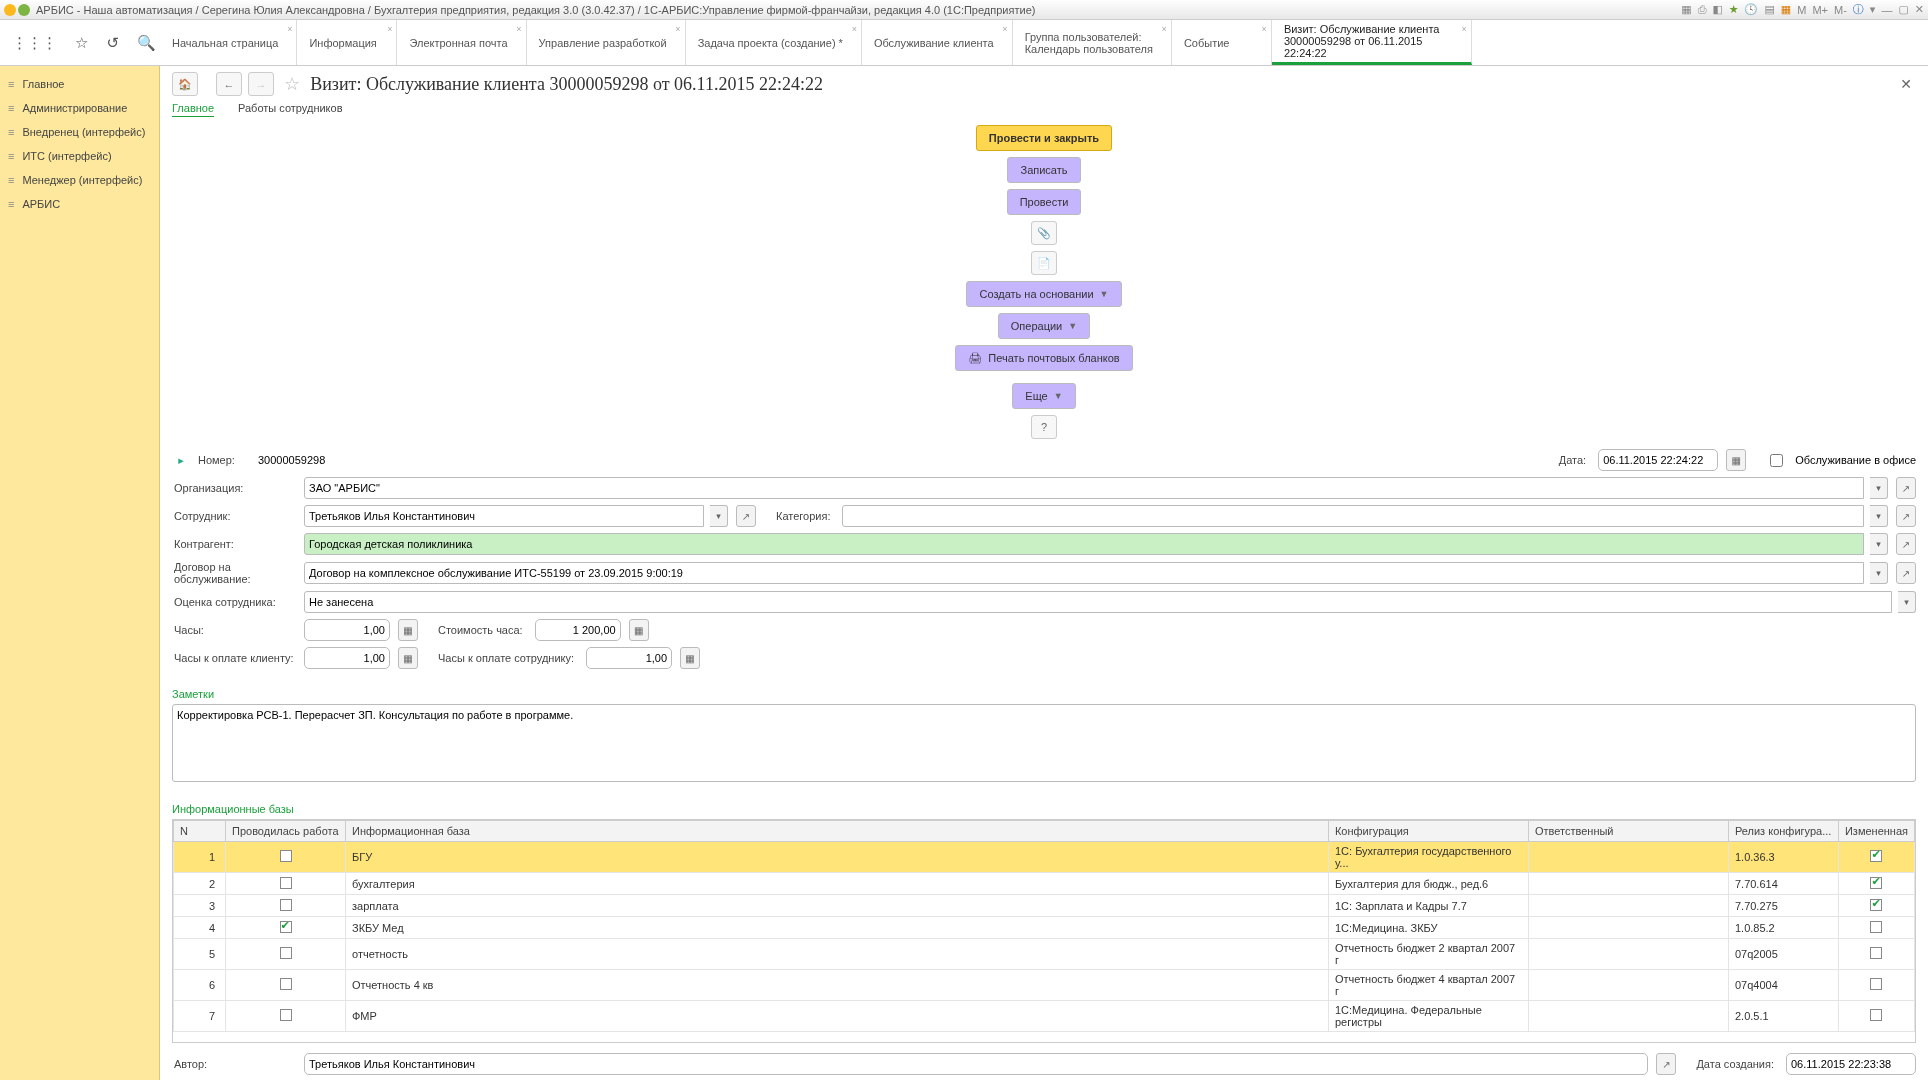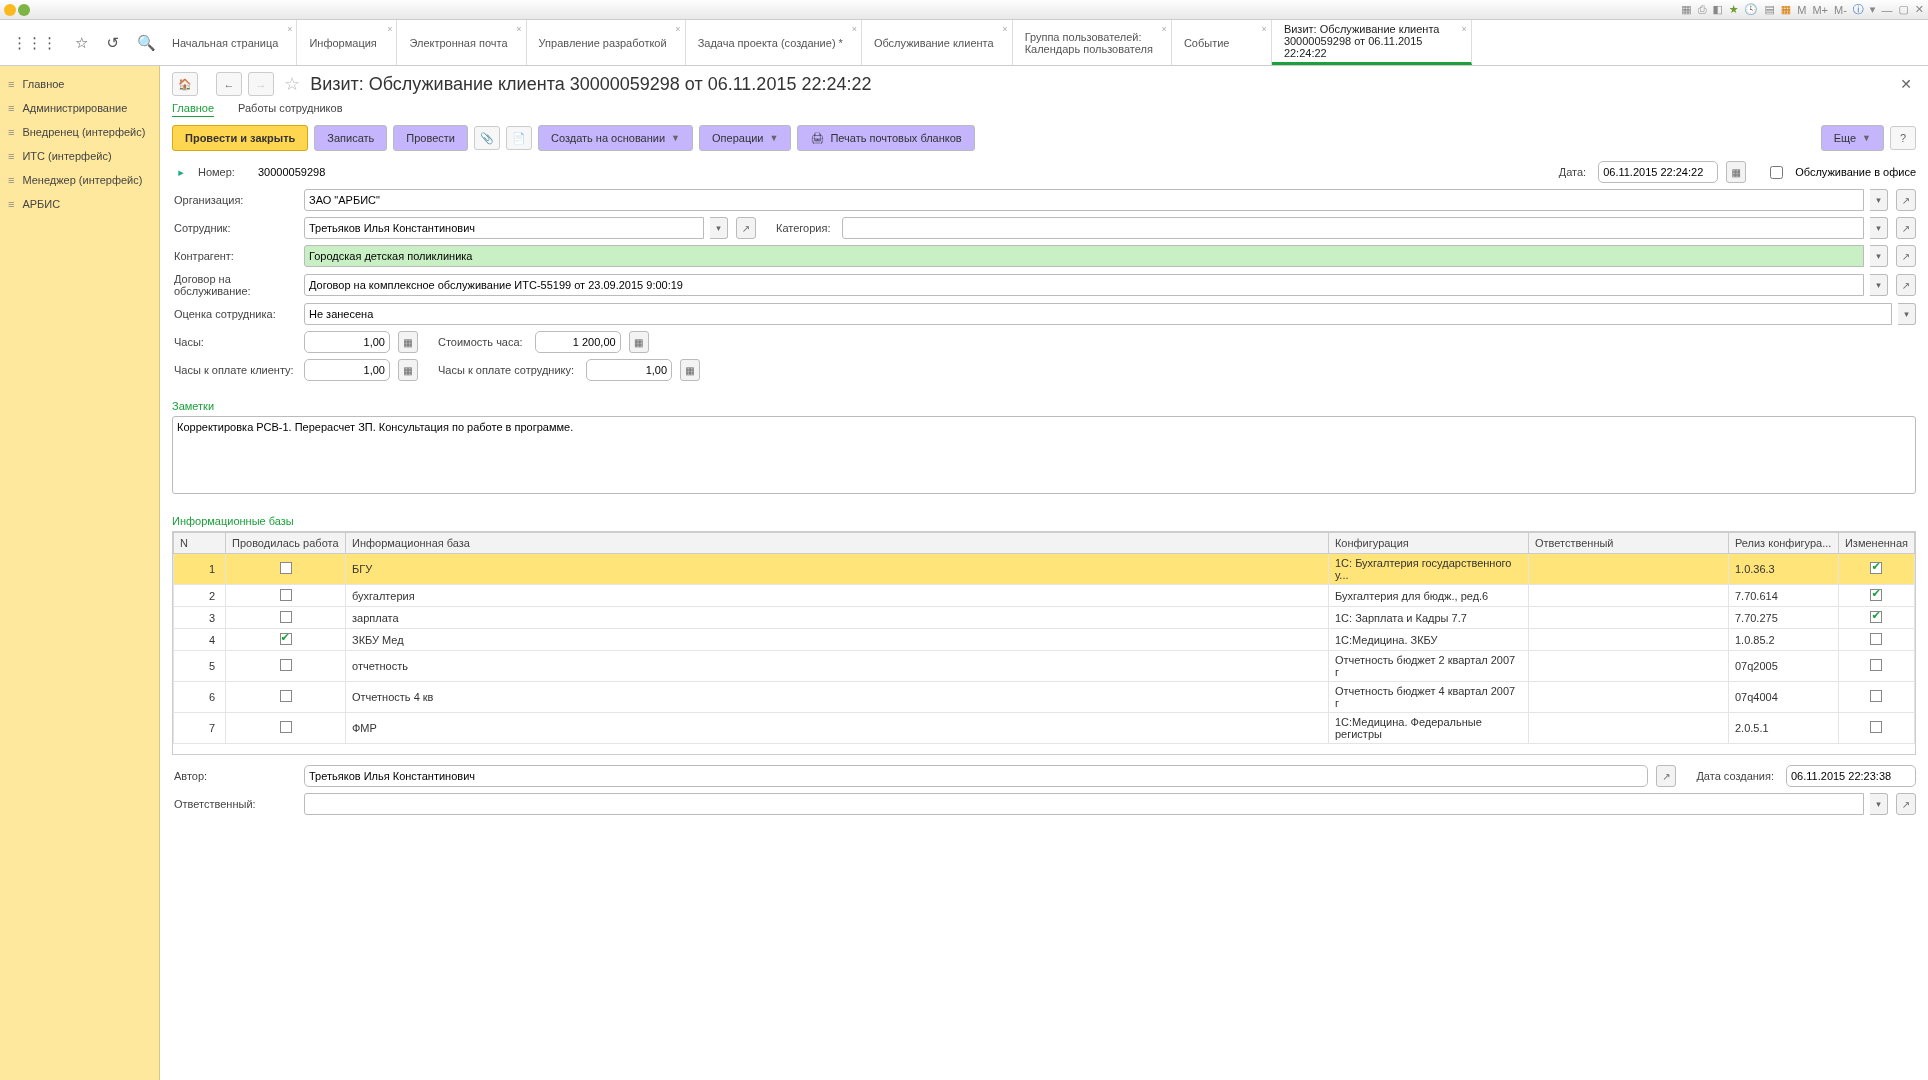--- a/index.html
+++ b/index.html
@@ -24,28 +24,28 @@
 .main { display:flex; height: calc(100vh - 66px); }
 .sidebar { width:160px; background:#fde89d; border-right:1px solid #d8c77b; padding-top:6px; }
 .side-item { display:flex; align-items:center; gap:8px; padding:6px 8px; color:#444; cursor:pointer; }
 .side-item .bars { color:#888; }
 
 .content { flex:1; background:#fff; overflow:auto; padding:6px 12px 12px 12px; }
 
 .toprow { display:flex; align-items:center; gap:6px; margin-bottom:4px; }
 .iconbtn { width:26px; height:24px; border:1px solid #ccc; border-radius:3px; background:#f7f7f7; display:flex; align-items:center; justify-content:center; cursor:pointer; color:#666; }
 .star { font-size:18px; color:#bbb; margin:0 4px; }
-.pgtitle { font-size:18px; font-weight:normal; color:#333; }
+.pgtitle { font-size:18px; font-weight:normal; color:#333;font-family:Liberation Serif, serif; }
 .close-x { margin-left:auto; font-size:14px; color:#666; cursor:pointer; padding:4px; }
 
 .subtabs { display:flex; gap:24px; margin:6px 0 8px 0; }
 .subtab { color:#444; cursor:pointer; padding-bottom:2px; }
 .subtab.active { color:#1aa13b; border-bottom:1px solid #1aa13b; }
 
-.toolbar { display:flex; gap:6px; align-items:center; margin-bottom:10px; }
+.toolbar { display:flex; gap:6px; align-items:center; margin-bottom:10px;flex-direction:column; }
 .btn { height:26px; padding:0 12px; border:1px solid #bbb; border-radius:3px; background:#c4b5fd; display:flex; align-items:center; gap:6px; cursor:pointer; color:#333; white-space:nowrap; }
 .btn.primary { background:#ffd64f; border-color:#d7a90f; font-weight:bold; }
 .btn .caret { font-size:9px; color:#666; }
 .toolbar .spacer { flex:1; }
 
 .form-row { display:flex; align-items:center; margin-bottom:6px; gap:6px; }
 .lbl { width:126px; color:#444; text-align:left; padding-left:2px; }
 .lbl2 { color:#444; padding:0 6px 0 14px; }
 .input { height:22px; border:1px solid #bbb; border-radius:5px; padding:0 4px; background:#fff; display:flex; align-items:center; }
 .input input { border:none; outline:none; width:100%; height:100%; background:transparent; font-size:11px; }
@@ -71,20 +71,21 @@
 input[type=checkbox] { width:13px; height:13px; }
 </style>
 </head>
 <body>
 
 <div class="titlebar">
   <div class="circles">
     <span class="circle c-yellow"></span>
     <span class="circle c-green"></span>
   </div>
+  <span>АРБИС - Наша автоматизация / Серегина Юлия Александровна / Бухгалтерия предприятия, редакция 3.0 (3.0.42.37) / 1С-АРБИС:Управление фирмой-франчайзи, редакция 4.0  (1С:Предприятие)</span>
   <span class="spacer"></span>
   <div class="ticons">
     <span>▦</span>
     <span>⎙</span>
     <span>◧</span>
     <span style="color:#6a9e2e">★</span>
     <span>🕓</span>
     <span>▤</span>
     <span style="color:#d97a00">▦</span>
     <span>M</span>

